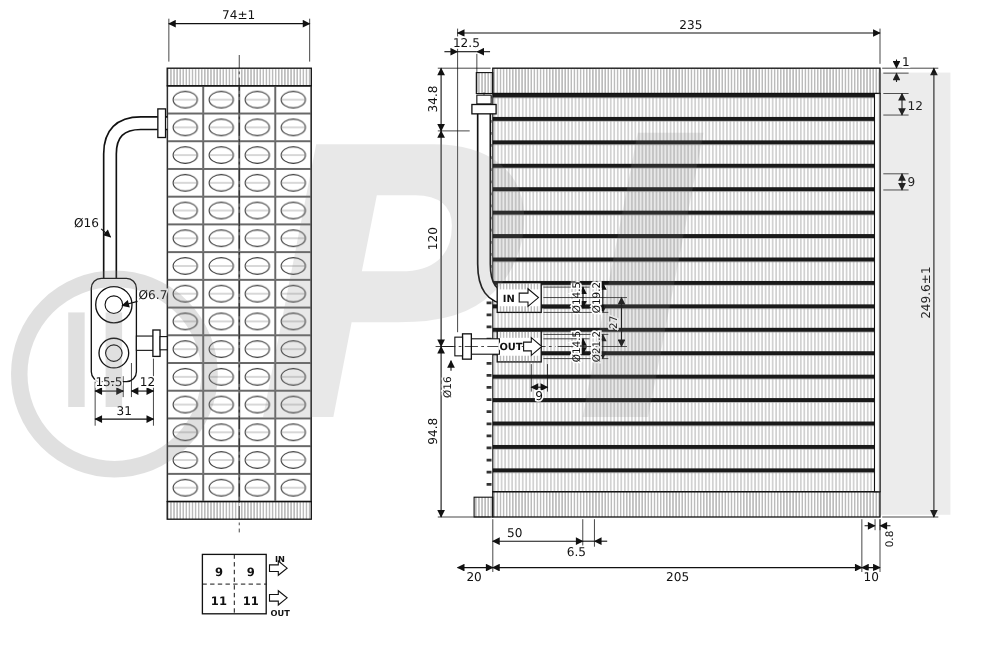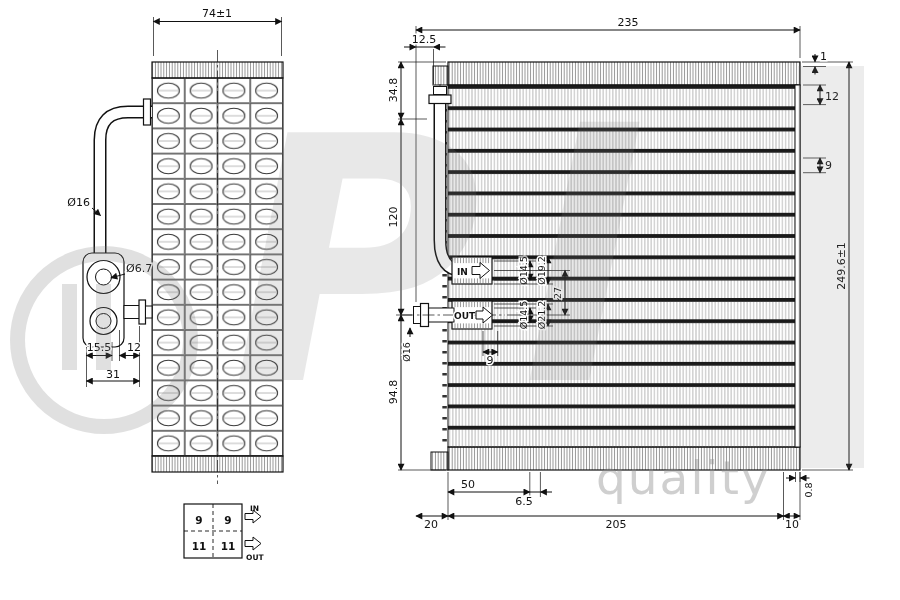--- a/index.html
+++ b/index.html
@@ -242,15 +242,14 @@
     <polygon class="blockarrow" points="245,540.5 253,540.5 253,537 261,543.5 253,550 253,546.5 245,546.5"></polygon>
     <text class="schio" x="246" y="560" text-anchor="start">OUT</text>
   </g>
 </svg>
 
 <div class="wm wm-circle"></div>
 <div class="wm wm-bar1"></div>
 <div class="wm wm-bar2"></div>
 <div class="wm wm-letters">Pl</div>
 <div class="wm wm-rightbar"></div>
-<div class="wm wm-quality">quality</div>
 
 </div>
 
 </body></html>

